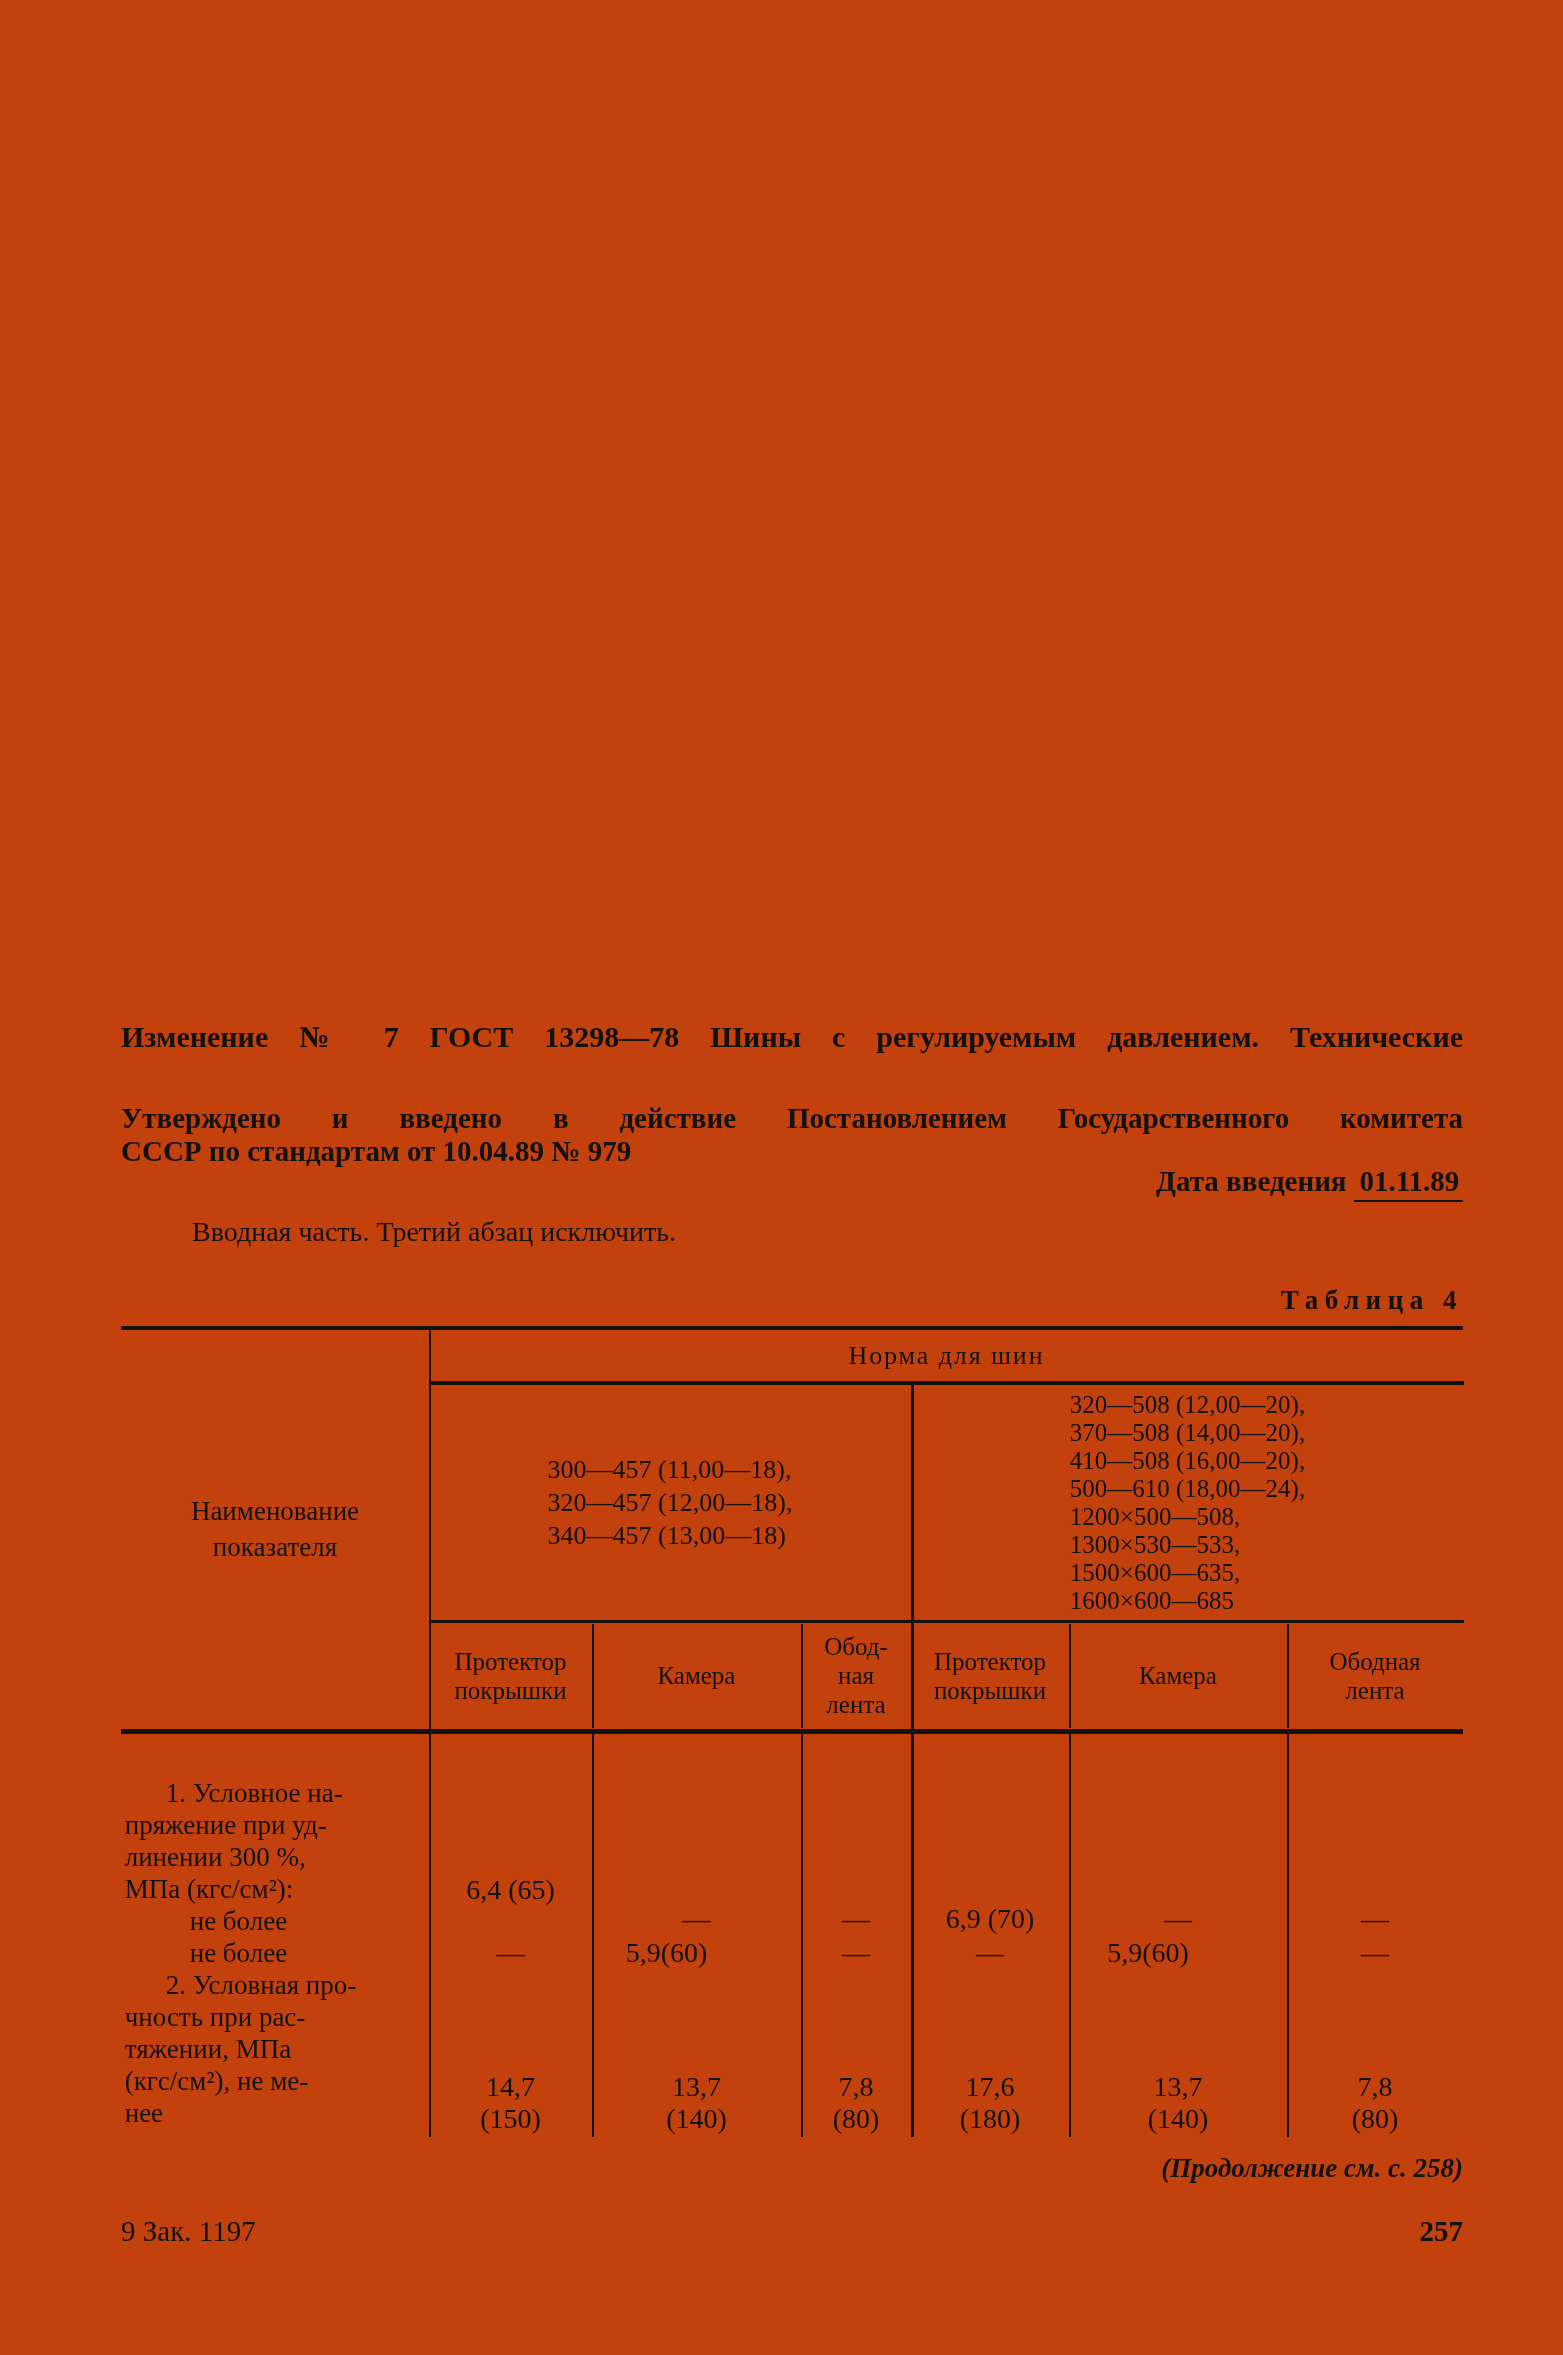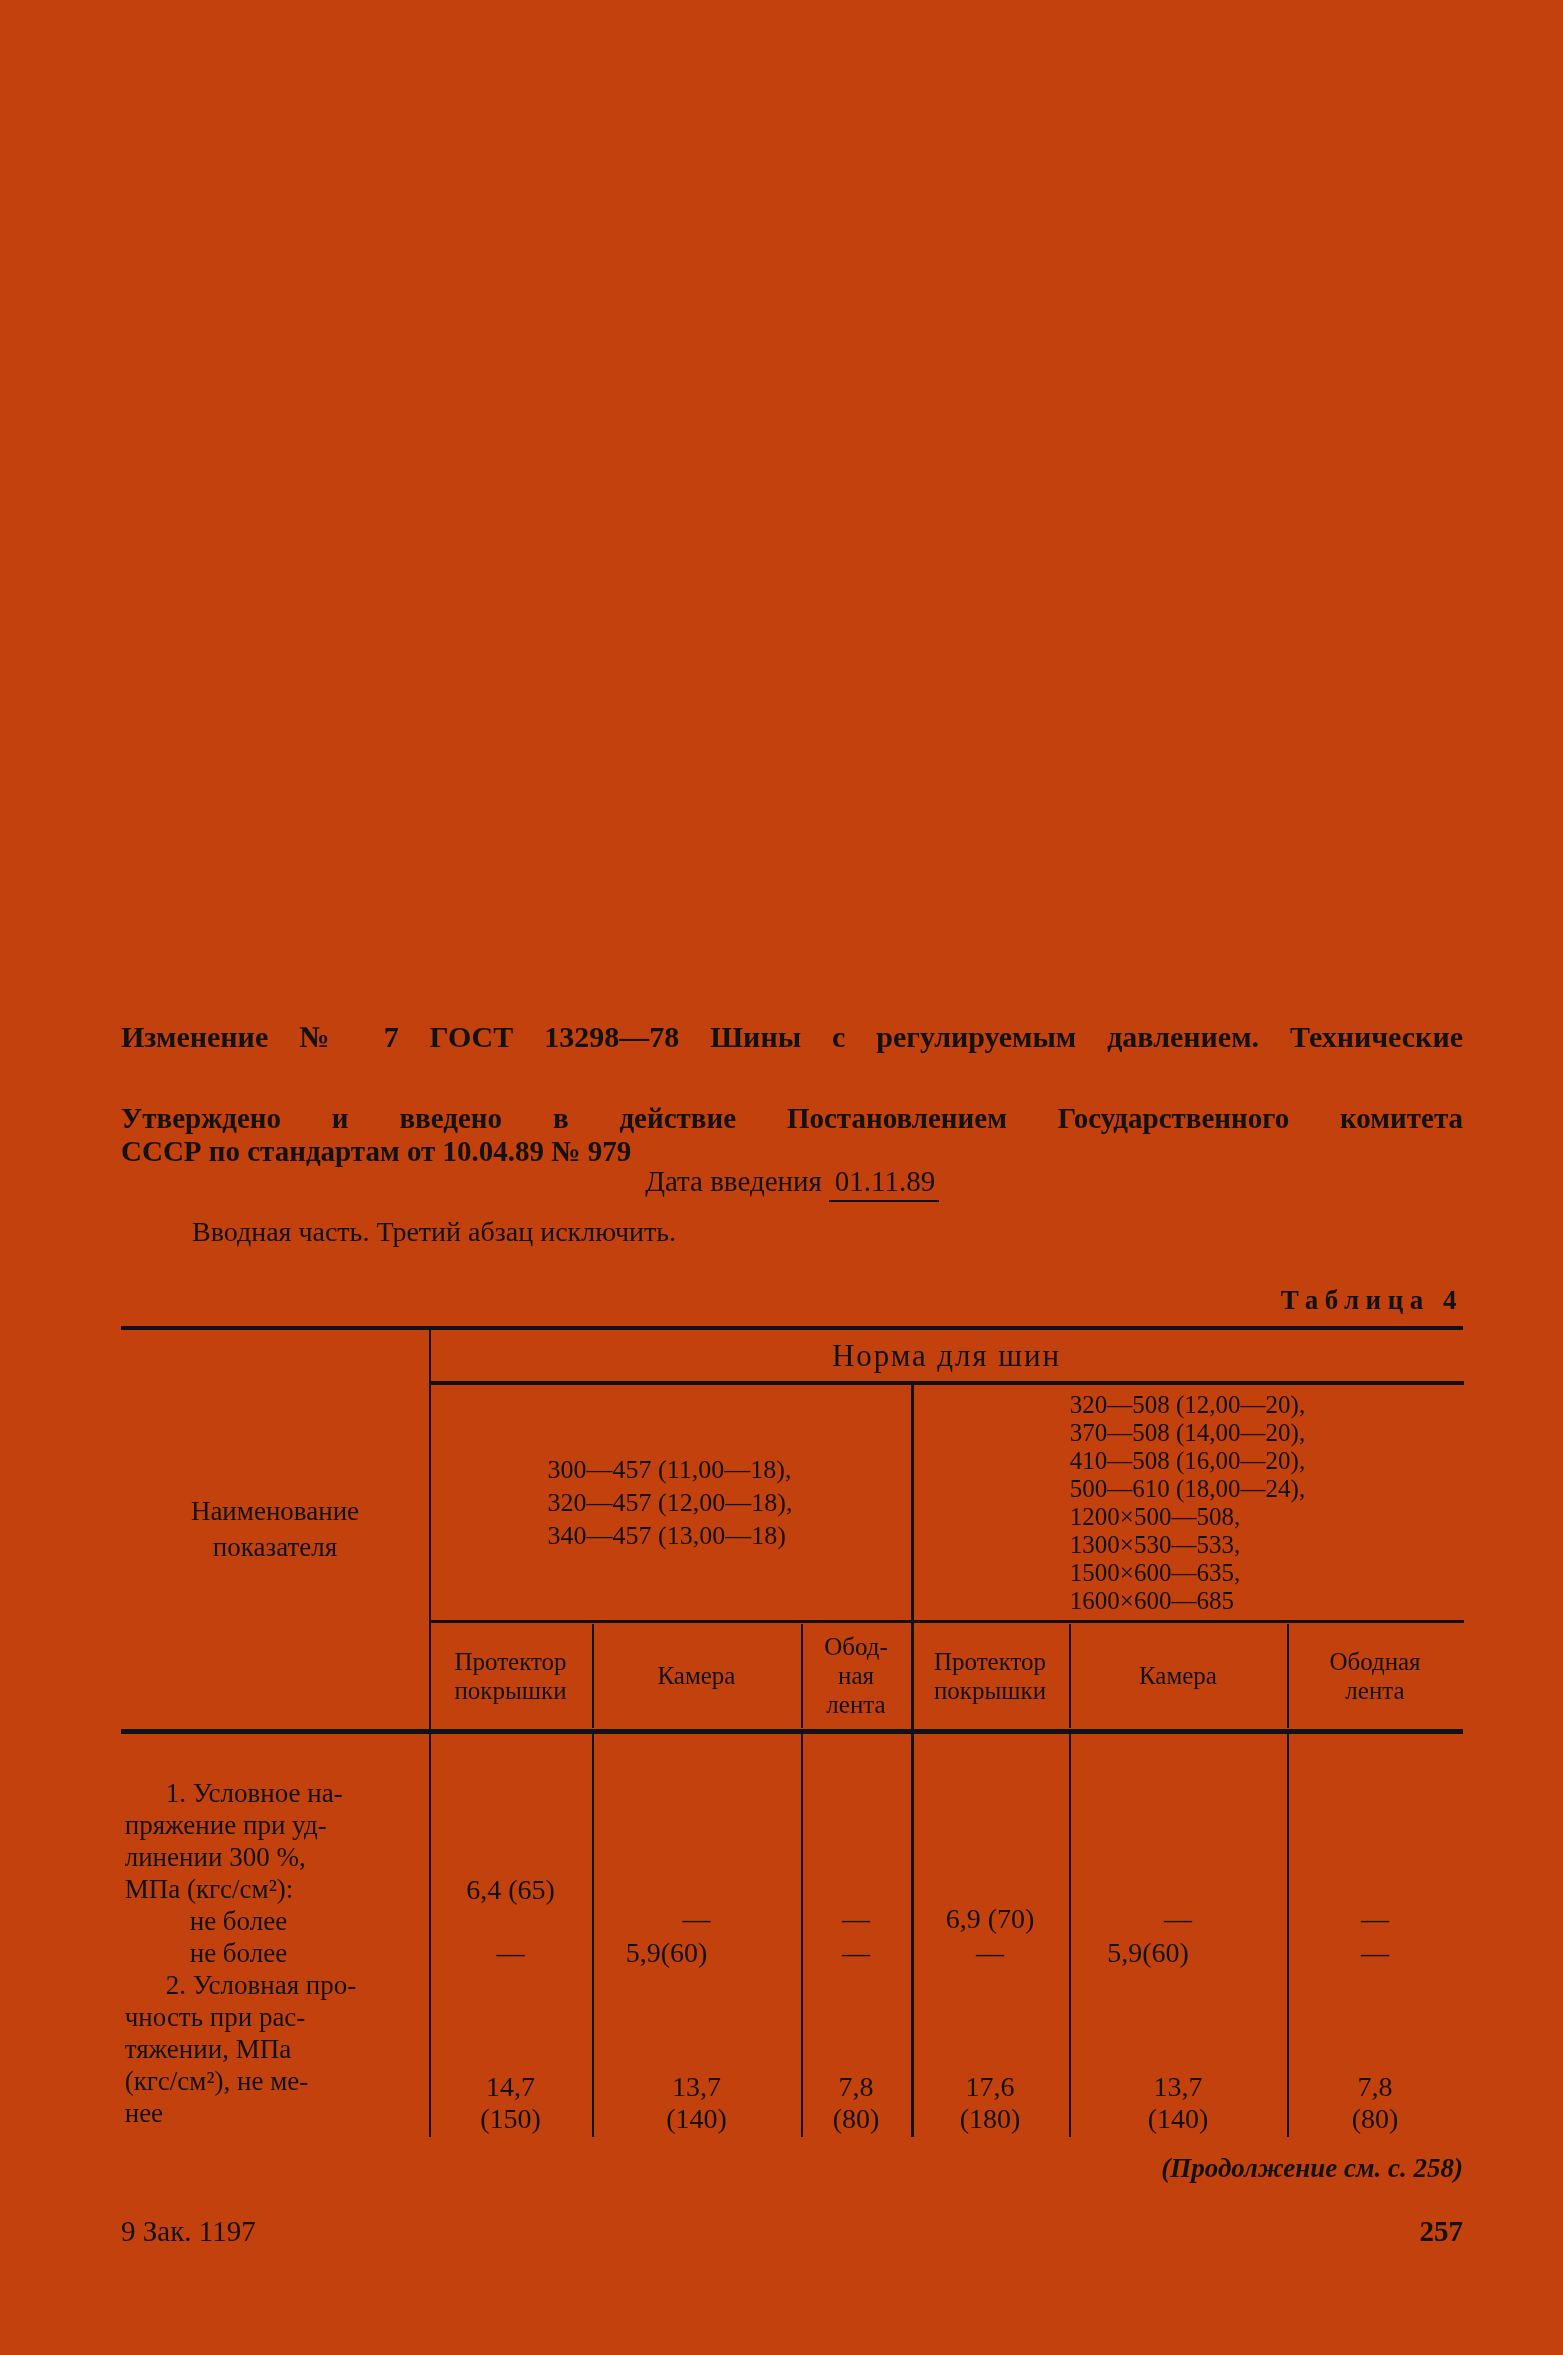--- a/index.html
+++ b/index.html
@@ -9,33 +9,33 @@
     background:#c2410c;
     font-family:"Liberation Serif","DejaVu Serif",serif;
     color:#121212;
     overflow:hidden;
   }
   .abs{position:absolute;}
   
   .title{top:1020px;left:121px;width:1342px;line-height:34px;font-size:30px;font-weight:bold;}
   .jline{text-align:justify;text-align-last:justify;}
   .approval{top:1102px;left:121px;width:1342px;line-height:33px;font-size:29px;font-weight:bold;}
-  .date-line{top:1165px;left:121px;width:1342px;text-align:center;font-size:29px;font-weight:normal;line-height:33px;}
+  .date-line{top:1165px;left:121px;width:1342px;text-align:right;font-size:29px;font-weight:bold;line-height:33px;}
   .date-val{border-bottom:2.8px solid #121212;padding:0 3.7px 2.8px 5.6px;}
   .para{left:121px;width:1342px;padding-left:71px;font-size:28px;line-height:32px;box-sizing:border-box;}
   .p1{top:1216px;}
   .p2{top:1247px;}
   .caption{top:1285px;left:121px;width:1342px;text-align:right;font-size:27px;font-weight:bold;letter-spacing:6.5px;}
   
   .gtable{top:1326px;left:121px;width:1342px;height:813px;}
   .hr{background:#121212;}
   .vr{background:#121212;}
   .cell{display:flex;align-items:center;justify-content:center;text-align:center;}
   .name-cell{left:0;top:3.7px;width:308px;height:399px;font-size:27px;line-height:36px;}
-  .norm-cell{left:308px;top:7.5px;width:1035px;height:45px;font-size:31px;letter-spacing:1.9px;}
+  .norm-cell{left:308px;top:7.5px;width:1035px;height:45px;font-size:26px;letter-spacing:1.9px;}
   .g1-cell{left:308px;top:59px;width:482px;height:235px;font-size:26px;line-height:33px;}
   .g2-cell{left:790px;top:59px;width:553px;height:235px;font-size:25px;line-height:28px;}
   .g1-cell .blk,.g2-cell .blk{text-align:left;}
   .sub-cell{top:296px;height:106px;font-size:25px;line-height:29px;padding-top:1.9px;box-sizing:border-box;}
   .body-label{left:3.7px;top:451px;width:300px;font-size:27px;line-height:32px;}
   .tl{white-space:nowrap;}
   .i1{padding-left:41px;}
   .i2{padding-left:65px;}
   .vcell{font-size:28px;line-height:32px;text-align:center;}
   .shift-l{transform:translateX(-30px);}

